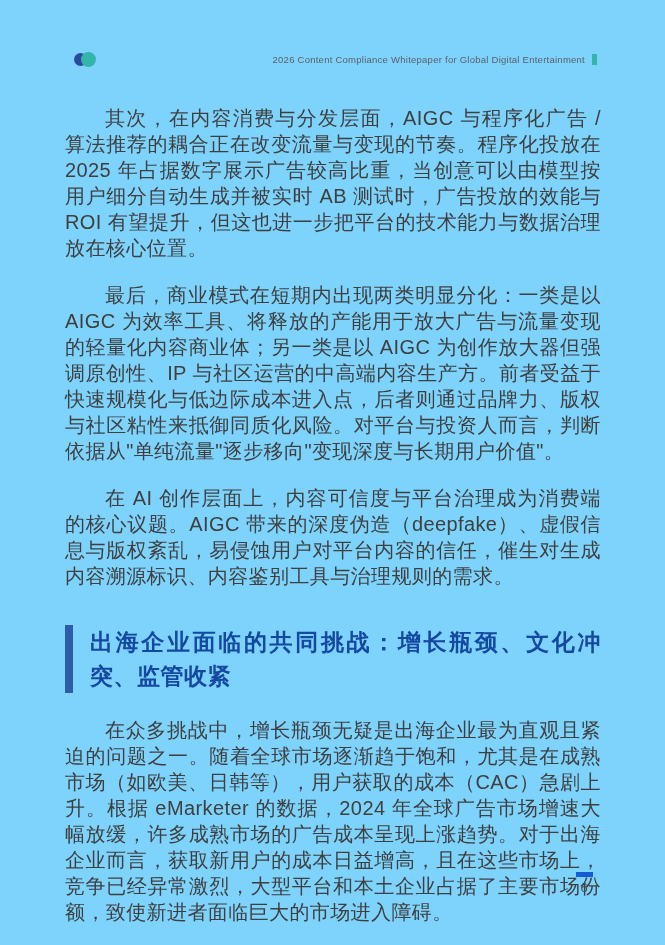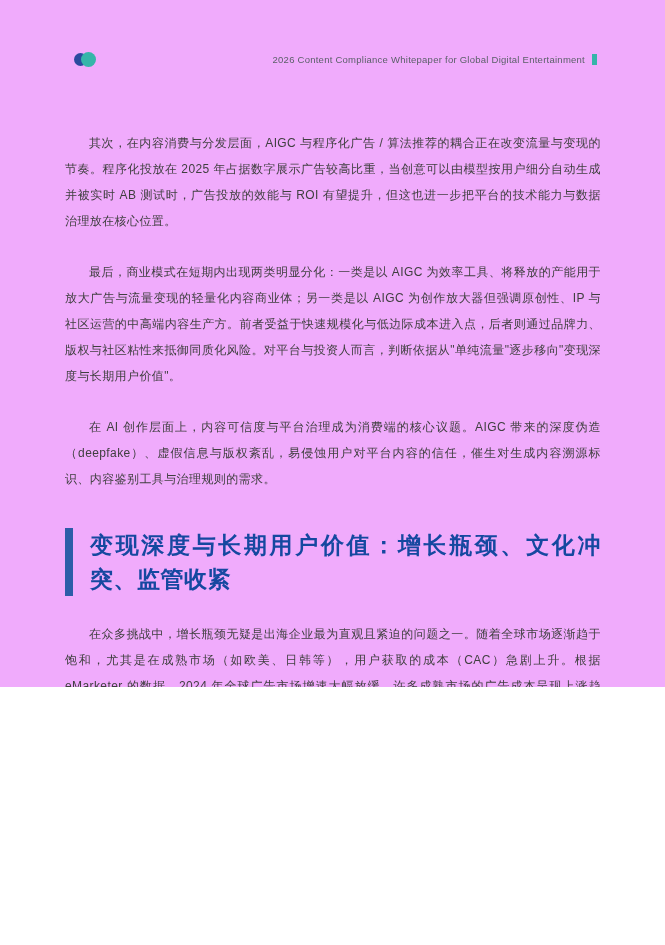--- a/index.html
+++ b/index.html
@@ -2,22 +2,22 @@
 <html><head>
 <meta charset="utf-8">
 <style>
   * { margin: 0; padding: 0; box-sizing: border-box; }
   html, body { background: #ffffff; }
   body { font-family: "Liberation Sans", "DejaVu Sans", sans-serif; }
 
   .page {
     position: relative;
     width: 665px;
-    height: 687px;
-    background: #f0abfc;
+    height: 945px;
+    background: #7dd3fc;
     overflow: hidden;
   }
 
   
   .header {
     position: absolute;
     top: 52px;
     left: 74px;
     right: 68px;
     display: flex;
@@ -61,28 +61,27 @@
   }
 
   
   .content {
     position: absolute;
     top: 105px;
     left: 65px;
     width: 536px;
   }
   p.body-para {
-    font-size: 12px;
+    font-size: 20px;
     line-height: 26px;
     color: #3f3f3f;
     text-align: justify;
     text-indent: 2em;
     letter-spacing: 0.4px;
     margin-bottom: 21px;
-    margin-top: 25px;
   }
 
   
   .section-heading {
     display: flex;
     align-items: stretch;
     margin-top: 36px;
     margin-bottom: 24px;
   }
   .heading-bar {
@@ -140,21 +139,21 @@
 
     <p class="body-para">其次，在内容消费与分发层面，AIGC 与程序化广告 / 算法推荐的耦合正在改变流量与变现的节奏。程序化投放在 2025 年占据数字展示广告较高比重，当创意可以由模型按用户细分自动生成并被实时 AB 测试时，广告投放的效能与 ROI 有望提升，但这也进一步把平台的技术能力与数据治理放在核心位置。</p>
 
 
     <p class="body-para">最后，商业模式在短期内出现两类明显分化：一类是以 AIGC 为效率工具、将释放的产能用于放大广告与流量变现的轻量化内容商业体；另一类是以 AIGC 为创作放大器但强调原创性、IP 与社区运营的中高端内容生产方。前者受益于快速规模化与低边际成本进入点，后者则通过品牌力、版权与社区粘性来抵御同质化风险。对平台与投资人而言，判断依据从"单纯流量"逐步移向"变现深度与长期用户价值"。</p>
 
     <p class="body-para">在 AI 创作层面上，内容可信度与平台治理成为消费端的核心议题。AIGC 带来的深度伪造（deepfake）、虚假信息与版权紊乱，易侵蚀用户对平台内容的信任，催生对生成内容溯源标识、内容鉴别工具与治理规则的需求。</p>
 
     <div class="section-heading">
       <div class="heading-bar"></div>
-      <div class="heading-text">变现深度与长期用户价值：增长瓶颈、文化冲突、监管收紧</div>
+      <div class="heading-text">出海企业面临的共同挑战：增长瓶颈、文化冲突、监管收紧</div>
     </div>
 
 
     <p class="body-para">在众多挑战中，增长瓶颈无疑是出海企业最为直观且紧迫的问题之一。随着全球市场逐渐趋于饱和，尤其是在成熟市场（如欧美、日韩等），用户获取的成本（CAC）急剧上升。根据 eMarketer 的数据，2024 年全球广告市场增速大幅放缓，许多成熟市场的广告成本呈现上涨趋势。对于出海企业而言，获取新用户的成本日益增高，且在这些市场上，竞争已经异常激烈，大型平台和本土企业占据了主要市场份额，致使新进者面临巨大的市场进入障碍。</p>
 
   </div>
 
   <div class="footer">
     <div class="footer-bar"></div>
     <div class="page-number">6</div>

